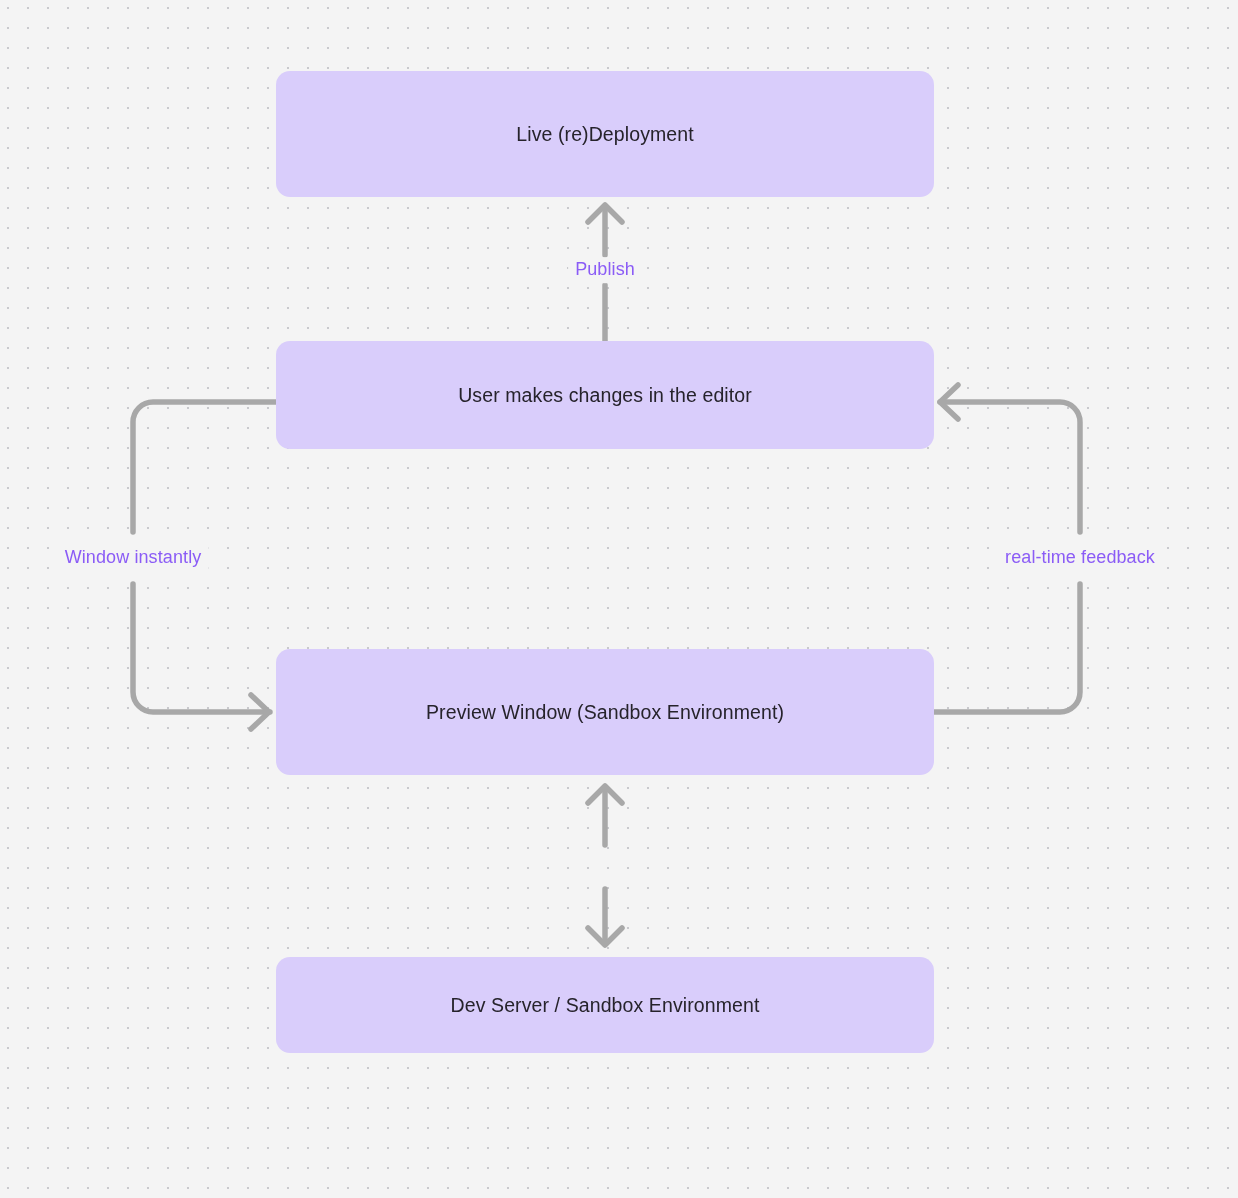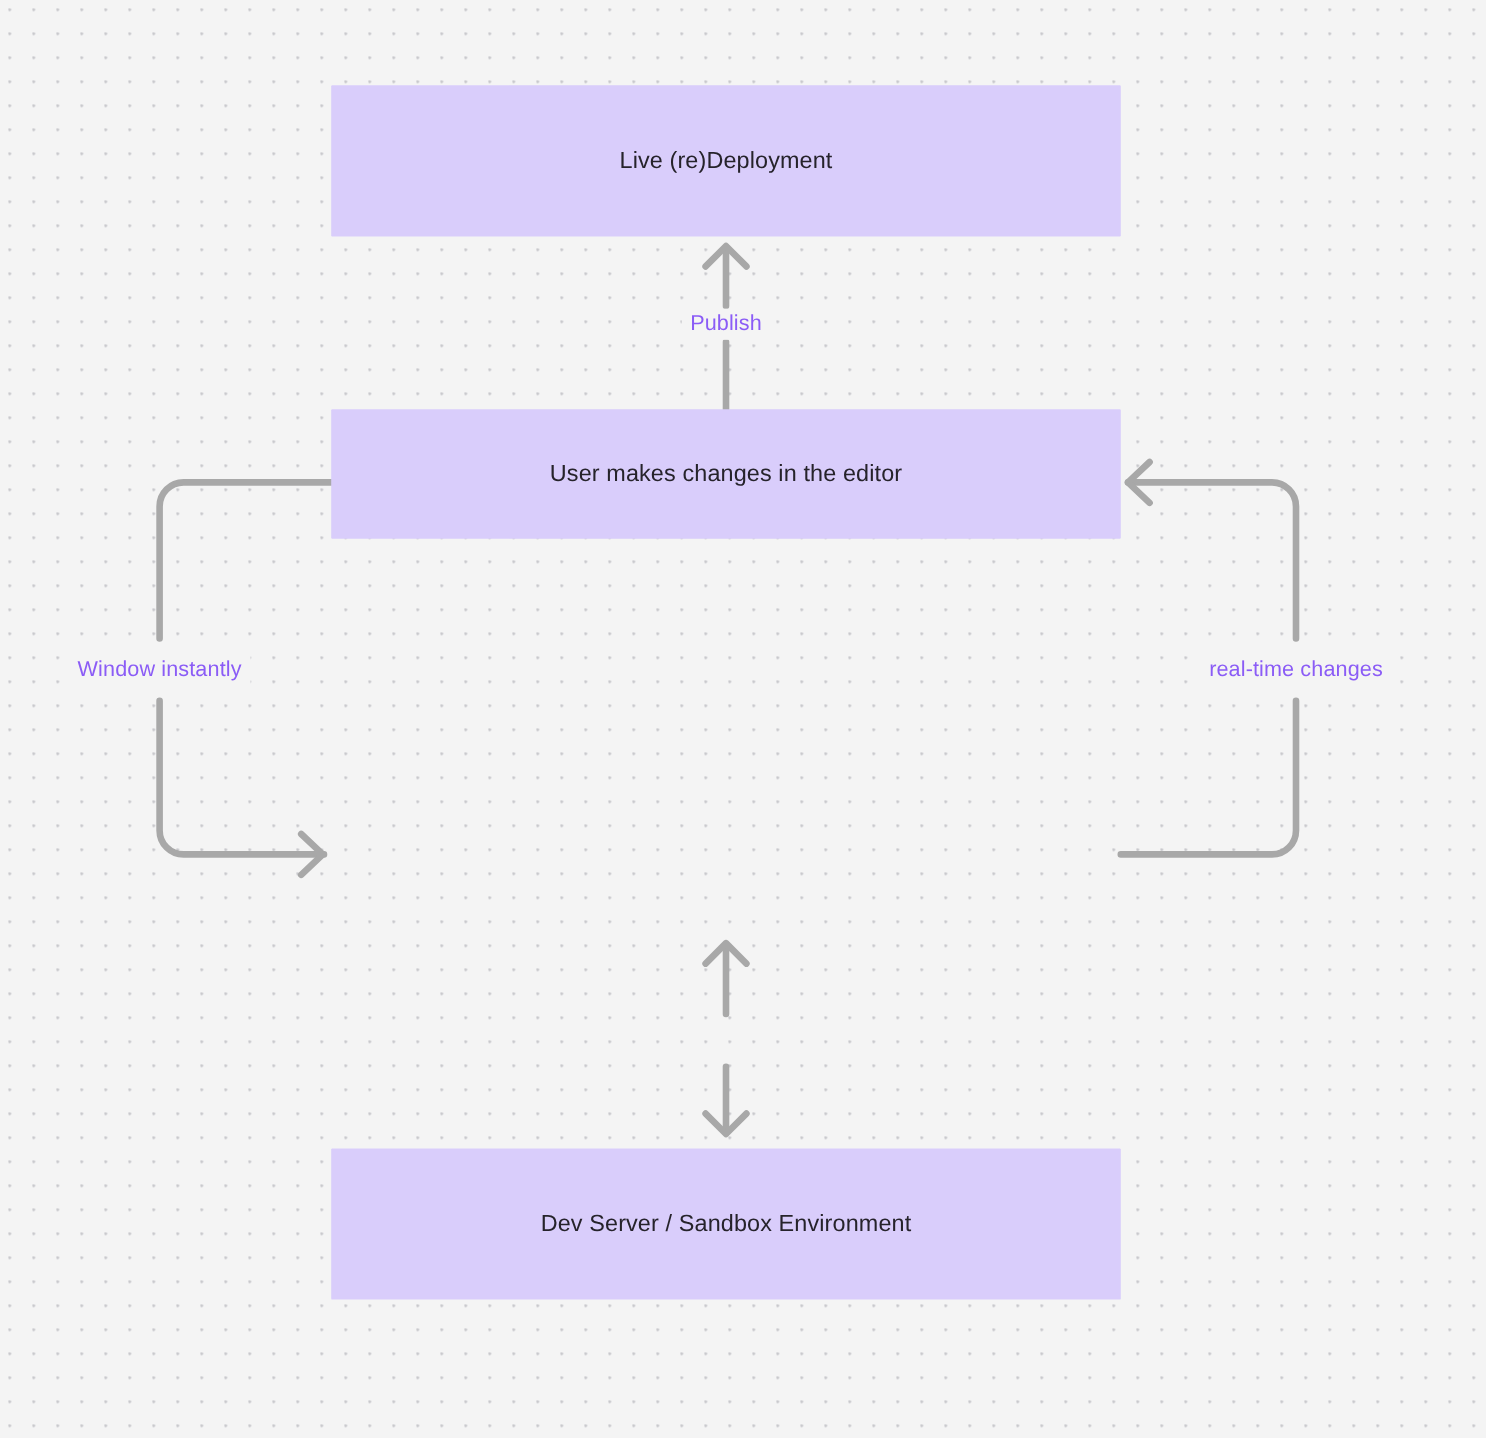--- a/index.html
+++ b/index.html
@@ -25,21 +25,21 @@
     position: absolute;
     left: 0;
     top: 0;
     width: 1238px;
     height: 1198px;
     pointer-events: none;
   }
   .node {
     position: absolute;
     background: #d9cdfb;
-    border-radius: 1px;
+    border-radius: 14px;
     display: flex;
     align-items: center;
     justify-content: center;
     box-sizing: border-box;
   }
   .node-label {
     font-size: 19.5px;
     color: #26232b;
     letter-spacing: 0.1px;
     text-align: center;
@@ -54,21 +54,21 @@
     white-space: nowrap;
     background: #f4f4f4;
     padding: 2px 7px;
     transform: translate(-50%, -50%);
     line-height: 1.2;
     text-align: right;
   }
   #n-live      { left: 276px; top: 71px;  width: 658px; height: 126px; }
   #n-user      { left: 276px; top: 341px; width: 658px; height: 108px; }
   #n-preview   { left: 276px; top: 649px; width: 658px; height: 126px; }
-  #n-dev       { left: 276px; top: 957px; width: 658px; height: 126px; }
+  #n-dev       { left: 276px; top: 957px; width: 658px; height: 96px; }
 
   #lbl-publish  { left: 605px; top: 270px; }
   #lbl-updates  { left: 133px; top: 558px; }
   #lbl-realtime { left: 1080px; top: 558px; }
   #lbl-spun     { left: 605px; top: 867px; }
 </style>
 </head>
 <body>
 
 <div id="canvas">
@@ -96,25 +96,28 @@
   </svg>
 
   <div class="node" id="n-live">
     <span class="node-label">Live (re)Deployment</span>
   </div>
 
   <div class="node" id="n-user">
     <span class="node-label">User makes changes in the editor</span>
   </div>
 
+  <div class="node" id="n-preview">
+    <span class="node-label">Preview Window (Sandbox Environment)</span>
+  </div>
 
   <div class="node" id="n-dev">
     <span class="node-label">Dev Server / Sandbox Environment</span>
   </div>
 
   <div class="edge-label" id="lbl-publish">Publish</div>
 
   <div class="edge-label" id="lbl-updates">Window instantly</div>
 
-  <div class="edge-label" id="lbl-realtime">real-time changes</div>
+  <div class="edge-label" id="lbl-realtime">real-time feedback</div>
 
 
 </div>
 
 </body></html>

